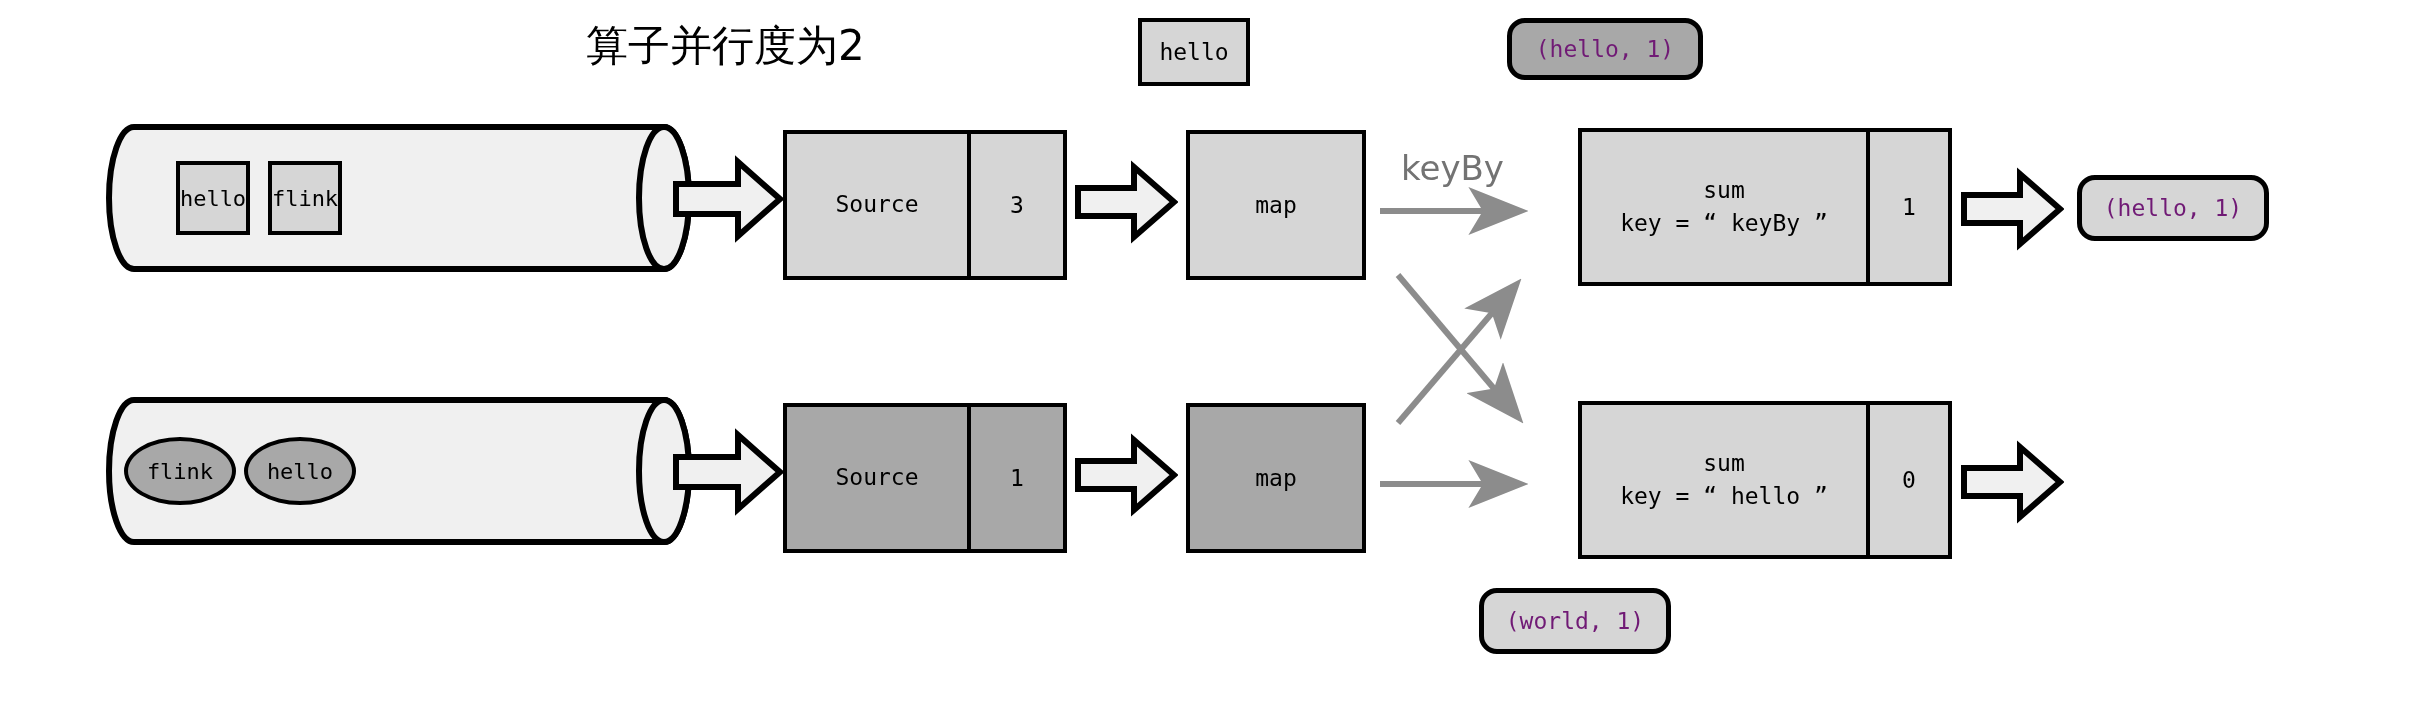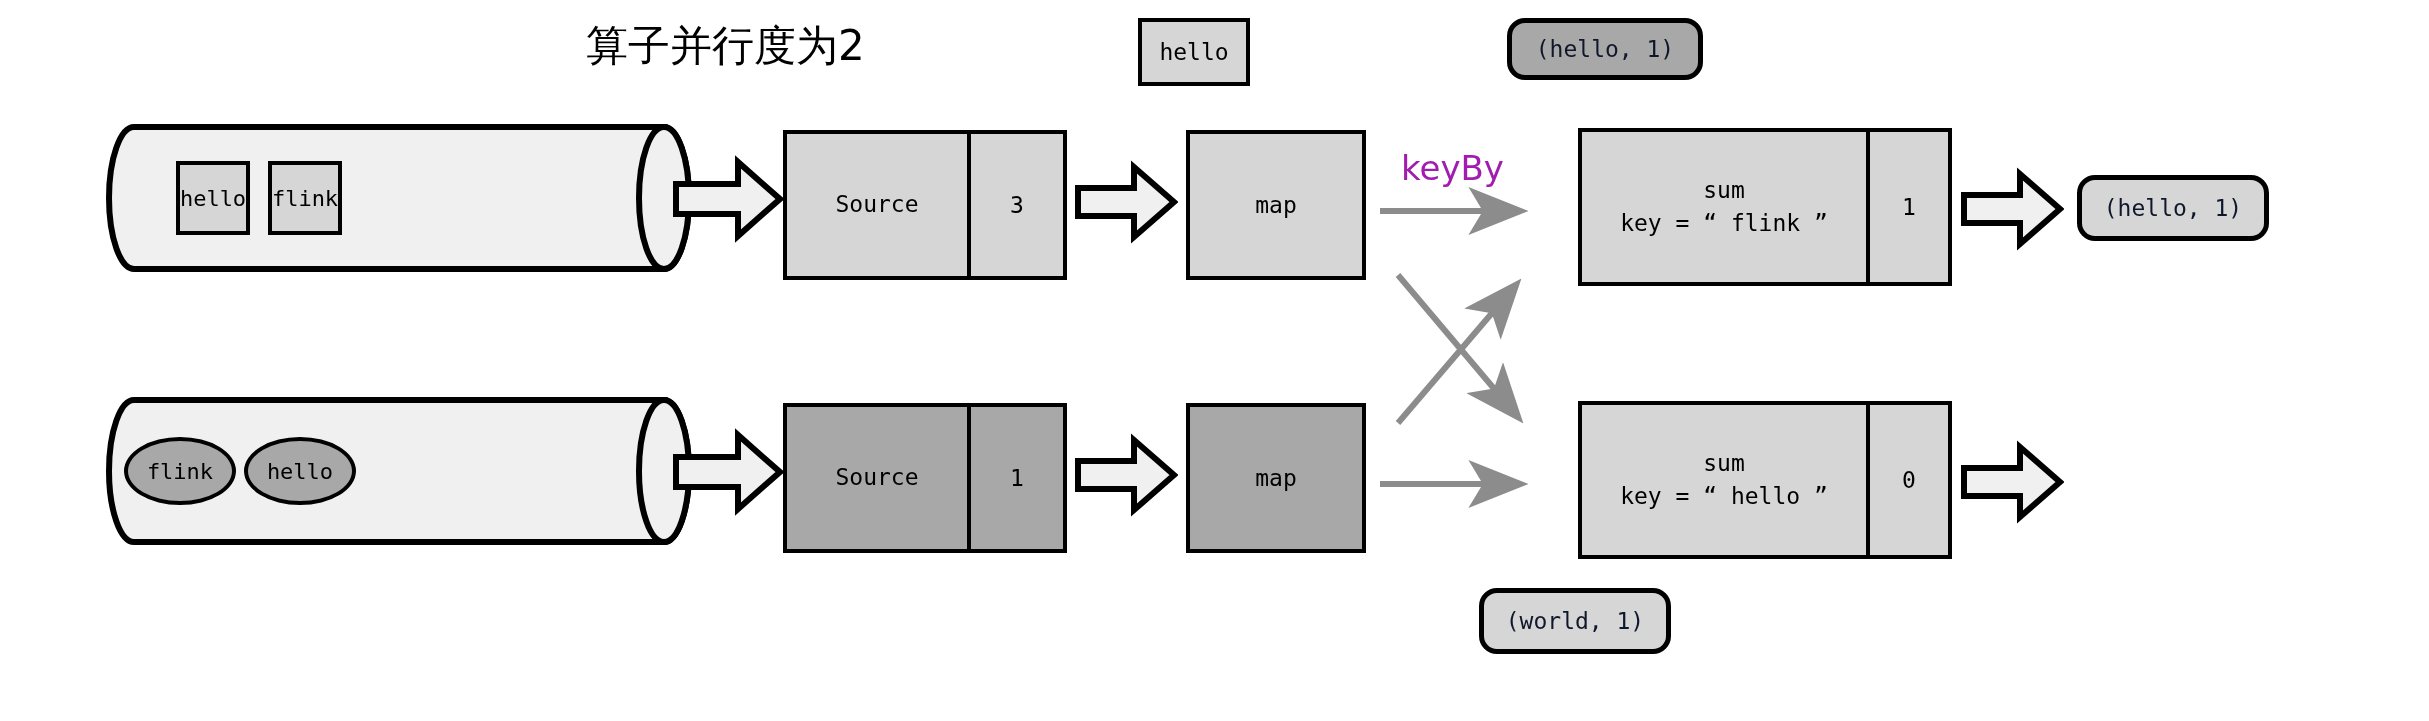--- a/index.html
+++ b/index.html
@@ -110,29 +110,29 @@
 
   
   .pill {
     border: 5px solid #000000;
     border-radius: 18px;
     display: flex;
     align-items: center;
     justify-content: center;
     font-family: "DejaVu Sans Mono", monospace;
     font-size: 23px;
-    color: #0f172a;
+    color: #701a75;
     box-sizing: border-box;
   }
 
   
   .edge-label {
     font-family: "DejaVu Sans", sans-serif;
     font-size: 34px;
-    color: #a21caf;
+    color: #737373;
     white-space: nowrap;
   }
 </style>
 </head>
 <body>
 
 <div id="stage">
 
   <div class="abs title" style="left:586px; top:18px;">算子并行度为2</div>
 
@@ -214,21 +214,21 @@
     <line x1="28" y1="90" x2="148" y2="232" stroke="#8c8c8c" stroke-width="6" marker-end="url(#ah)"></line>
 
     <line x1="10" y1="299" x2="150" y2="299" stroke="#8c8c8c" stroke-width="6" marker-end="url(#ah)"></line>
   </svg>
 
   <div class="abs pill fill-dark" style="left:1507px; top:18px; width:196px; height:62px;">(hello, 1)</div>
 
   <div class="abs op-box" style="left:1578px; top:128px; width:374px; height:158px;">
     <div class="op-main fill-light" style="width:284px; flex-direction:column;">
       <span>sum</span>
-      <span>key = “ flink ”</span>
+      <span>key = “ keyBy ”</span>
     </div>
     <div class="op-count fill-light" style="width:82px;">1</div>
   </div>
 
   <div class="abs op-box" style="left:1578px; top:401px; width:374px; height:158px;">
     <div class="op-main fill-light" style="width:284px; flex-direction:column;">
       <span>sum</span>
       <span>key = “ hello ”</span>
     </div>
     <div class="op-count fill-light" style="width:82px;">0</div>

